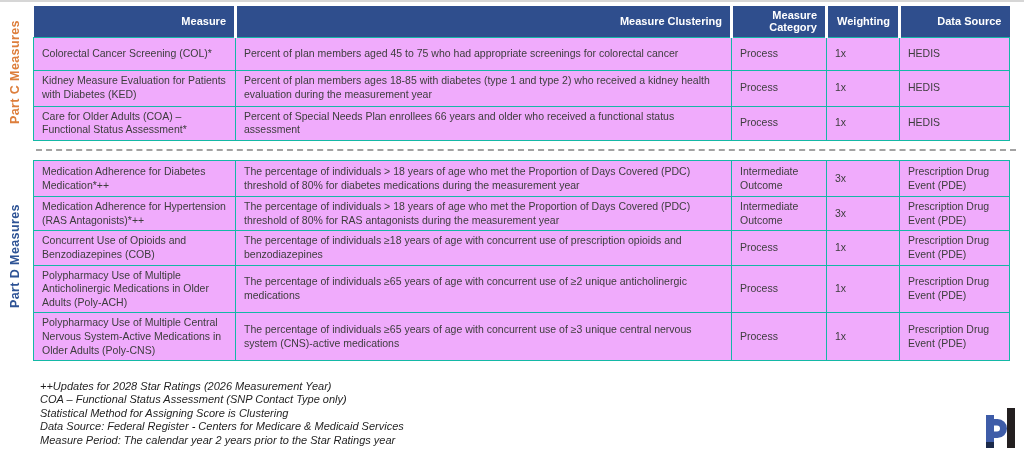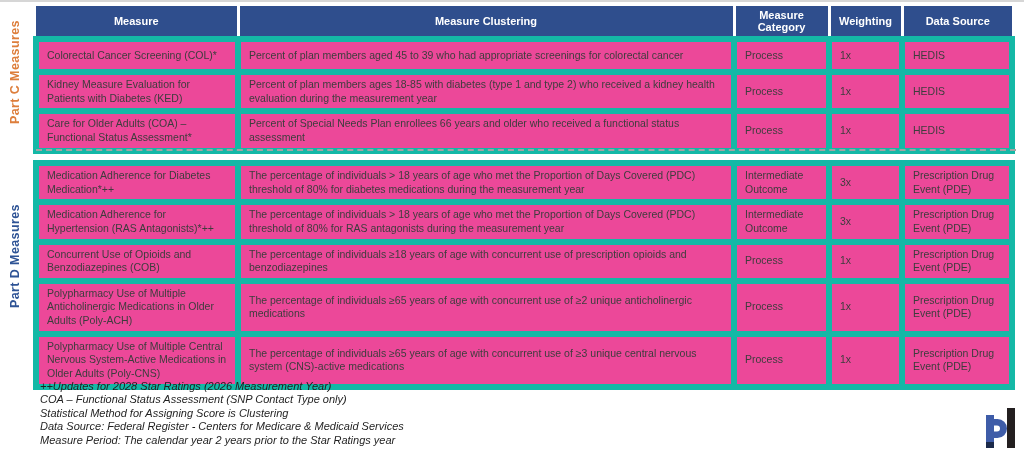--- a/index.html
+++ b/index.html
@@ -51,34 +51,34 @@
   col.c1 { width: 202px; }
   col.c2 { width: 496px; }
   col.c3 { width: 95px; }
   col.c4 { width: 73px; }
   col.c5 { width: 110px; }
   thead th {
     background: #2f4e8d;
     color: #ffffff;
     font-size: 11px;
     font-weight: bold;
-    text-align: center;
+    text-align: right;
     vertical-align: middle;
     padding: 3px 8px;
     height: 31px;
     border: none;
   }
   thead th + th { border-left: 3px solid #ffffff; }
   tbody td {
-    border: 6px solid #14b8a6;
+    border: 1px solid #14b8a6;
     vertical-align: middle;
     padding: 3px 8px;
     line-height: 1.3;
     color: #3d3d3d;
-    background: #ec4899;
+    background: #f0abfc;
   }
   table.part-c tbody tr:nth-child(1) { height: 33px; }
   table.part-c tbody tr:nth-child(2) { height: 36px; }
   table.part-c tbody tr:nth-child(3) { height: 32px; }
   table.part-d tbody tr:nth-child(1) { height: 36px; }
   table.part-d tbody tr:nth-child(2) { height: 23px; }
   table.part-d tbody tr:nth-child(3) { height: 34px; }
   table.part-d tbody tr:nth-child(4) { height: 46px; }
   table.part-d tbody tr:nth-child(5) { height: 42px; }
 
@@ -131,21 +131,21 @@
         <th>Measure</th>
         <th>Measure Clustering</th>
         <th>Measure Category</th>
         <th>Weighting</th>
         <th>Data Source</th>
       </tr>
     </thead>
     <tbody>
         <tr>
           <td>Colorectal Cancer Screening (COL)*</td>
-          <td>Percent of plan members aged 45 to 39 who had appropriate screenings for colorectal cancer</td>
+          <td>Percent of plan members aged 45 to 75 who had appropriate screenings for colorectal cancer</td>
           <td>Process</td>
           <td>1x</td>
           <td>HEDIS</td>
         </tr>
         <tr>
           <td>Kidney Measure Evaluation for Patients with Diabetes (KED)</td>
           <td>Percent of plan members ages 18-85 with diabetes (type 1 and type 2) who received a kidney health evaluation during the measurement year</td>
           <td>Process</td>
           <td>1x</td>
           <td>HEDIS</td>

